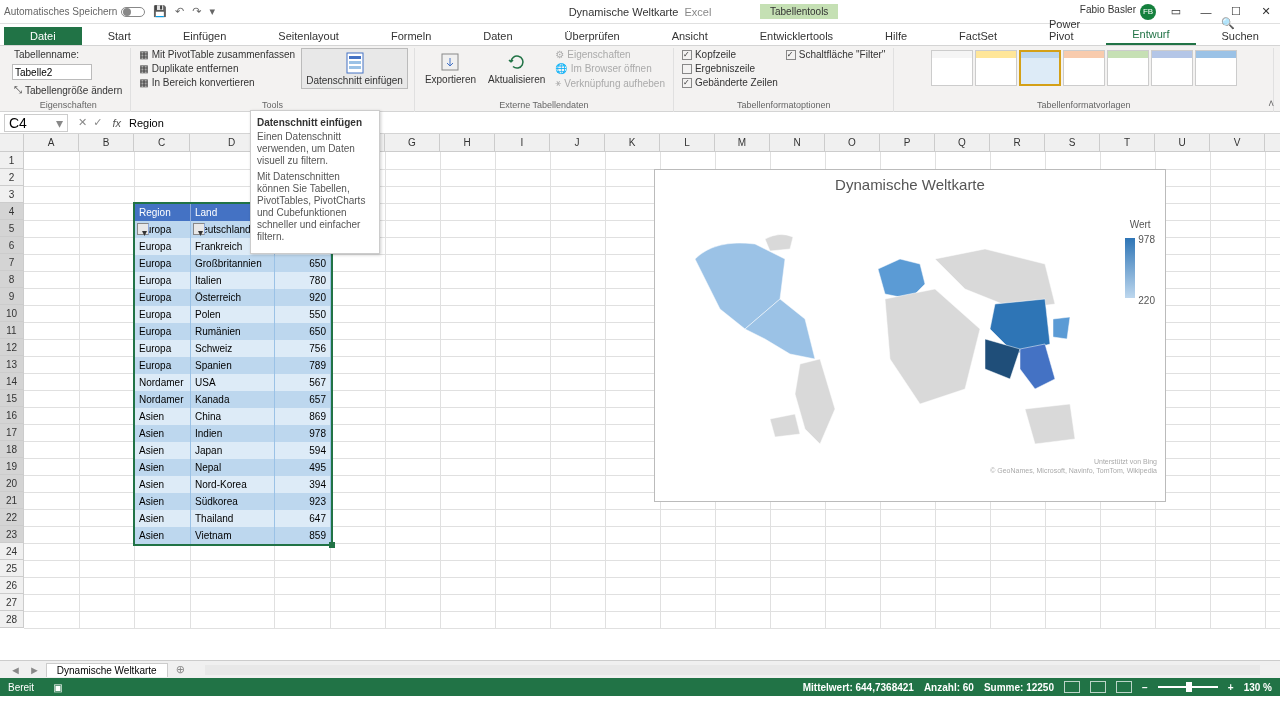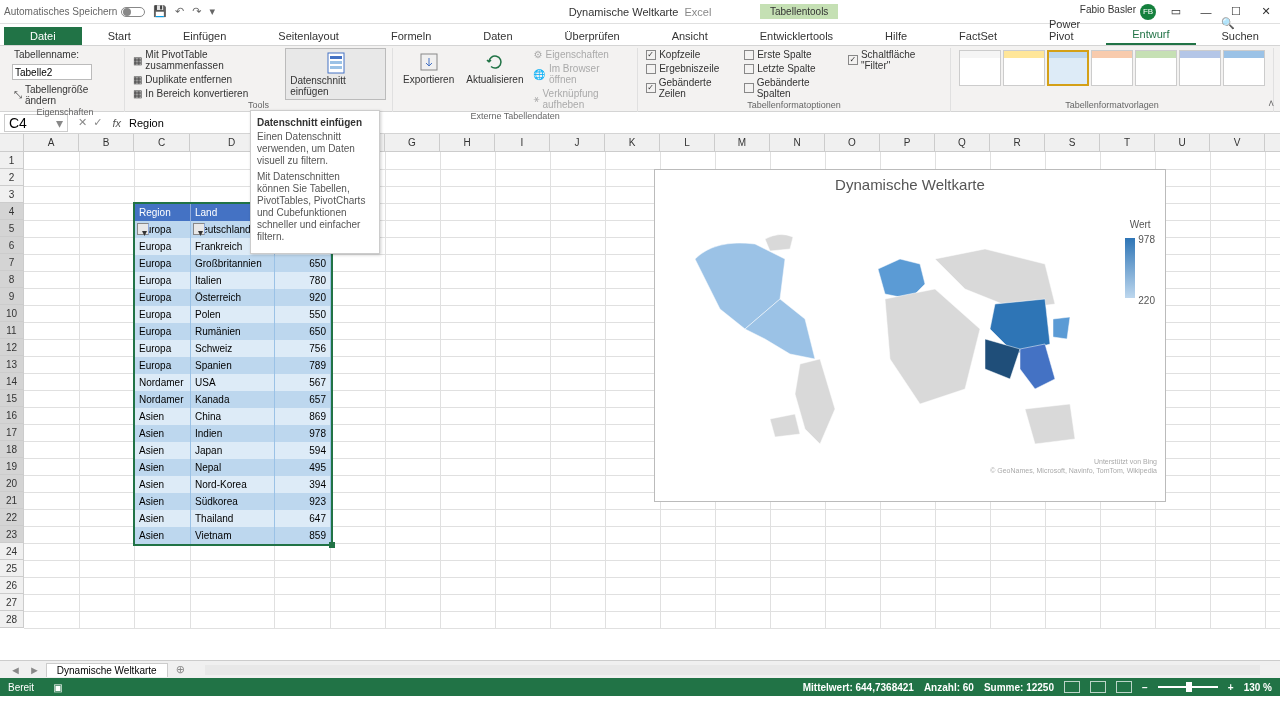--- a/index.html
+++ b/index.html
@@ -224,34 +224,20 @@
             <span class="chk on"></span> 
             <span>Kopfzeile</span>
           </span>
         <span class="ritem-sm">
             <span class="chk"></span> 
             <span>Ergebniszeile</span>
           </span>
         <span class="ritem-sm">
             <span class="chk on"></span> 
             <span>Gebänderte Zeilen</span>
-          </span>
-      </div>
-      <div class="ritem-col">
-        <span class="ritem-sm">
-            <span class="chk"></span> 
-            <span>Erste Spalte</span>
-          </span>
-        <span class="ritem-sm">
-            <span class="chk"></span> 
-            <span>Letzte Spalte</span>
-          </span>
-        <span class="ritem-sm">
-            <span class="chk"></span> 
-            <span>Gebänderte Spalten</span>
           </span>
       </div>
       <div class="ritem-col">
         <span class="ritem-sm">
             <span class="chk on"></span> 
             <span>Schaltfläche "Filter"</span>
           </span>
       </div>
     </div>
     <div class="rgroup-label">Tabellenformatoptionen</div>

